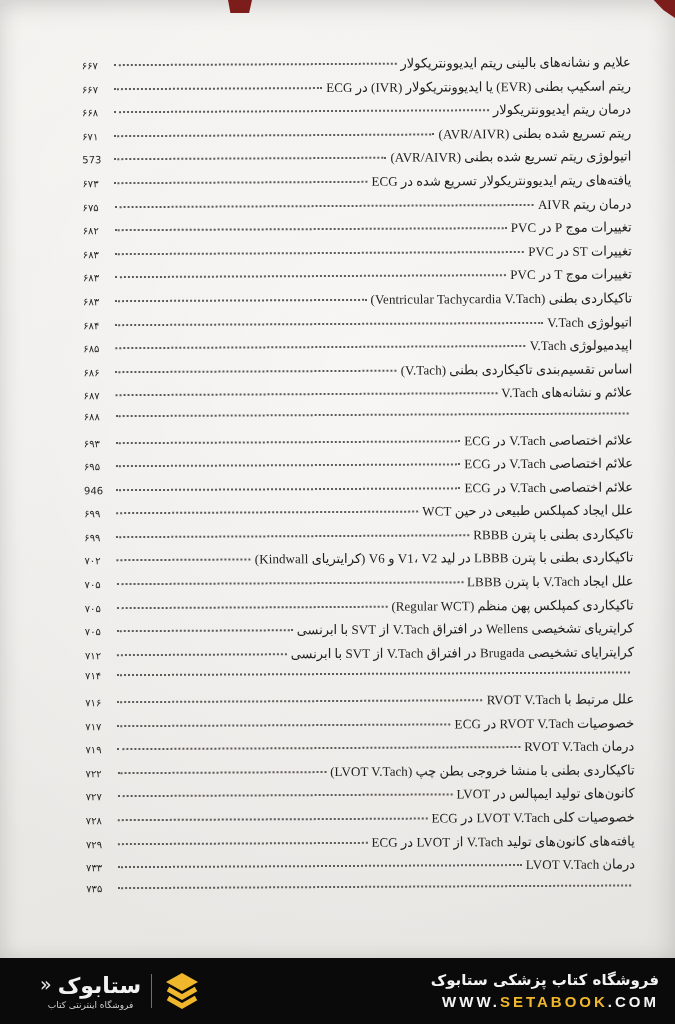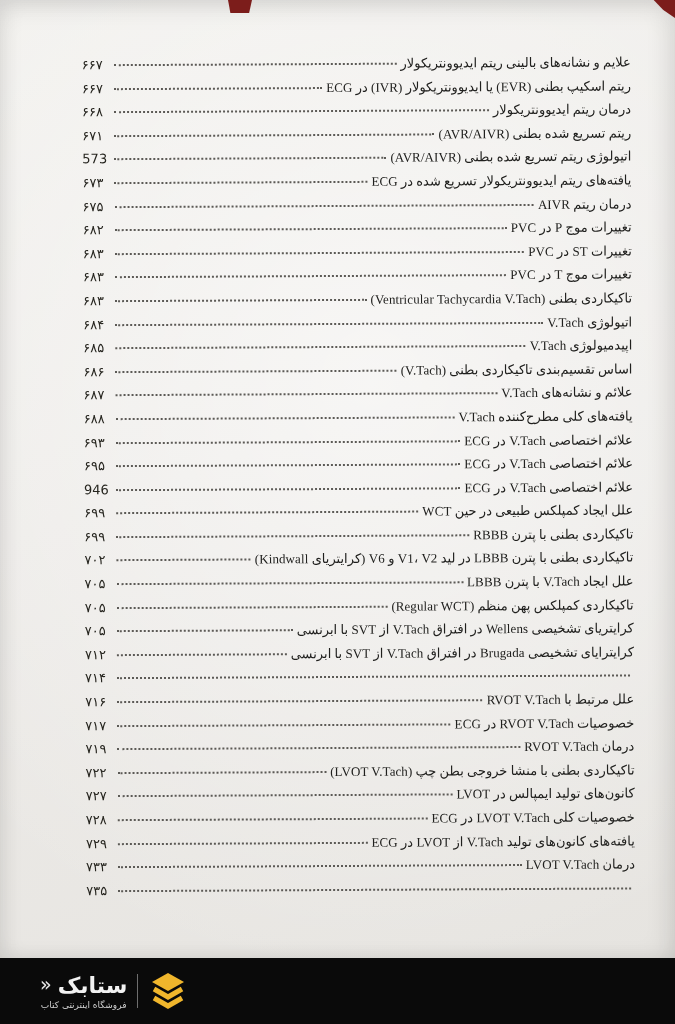--- a/index.html
+++ b/index.html
@@ -34,21 +34,21 @@
     font-family:"Liberation Serif","DejaVu Sans",serif;
     font-size:13px; color:#20201e; letter-spacing:.1px;
   }
   .leader {
     flex:1 1 auto; min-width:8px;
     border-bottom:2px dotted #5c5a56;
     transform:translateY(-3px);
     margin:0 4px;
   }
   .toc-page {
-    font-size:13px; color:#26251f; min-width:28px;
+    font-size:10px; color:#26251f; min-width:28px;
     direction:ltr; text-align:left;
   }
 
   
   .footer {
     position:absolute; left:0; right:0; bottom:0; height:66px;
     background:#0a0a0a; color:#fff;
     display:flex; align-items:center; justify-content:space-between;
     padding:0 16px 0 40px;
   }
@@ -157,21 +157,20 @@
     <span class="toc-page">۶۸۶</span>
   </div>
 
   <div class="toc-row">
     <span class="toc-title">علائم و نشانه‌های V.Tach</span>
     <span class="leader"></span>
     <span class="toc-page">۶۸۷</span>
   </div>
 
   <div class="toc-row">
-    <span class="toc-title">یافته‌های کلی مطرح‌کننده V.Tach</span>
     <span class="leader"></span>
     <span class="toc-page">۶۸۸</span>
   </div>
 
   <div class="toc-row">
     <span class="toc-title">علائم اختصاصی V.Tach در ECG</span>
     <span class="leader"></span>
     <span class="toc-page">۶۹۳</span>
   </div>
 
@@ -286,26 +285,32 @@
     <span class="leader"></span>
     <span class="toc-page">۷۳۵</span>
   </div>
 </div>
 </div>
 
 <div class="footer" style="background: rgb(10, 10, 10);">
   <div class="logo-block">
     <div class="logo-text-wrap">
       <div class="logo-wordmark">
-        <span class="logo-name">ستابک</span>
+        <span class="logo-name">ستابوک</span>
         <span class="logo-chevrons">«</span>
       </div>
       <div class="logo-subtitle">فروشگاه اینترنتی کتاب</div>
     </div>
     <div class="logo-divider"></div>
     <svg width="40" height="36" viewBox="0 0 40 36">
       <polygon points="20,0 36,9 20,18 4,9" fill="#f0b62c"></polygon>
       <polyline points="6,16 20,24 34,16" fill="none" stroke="#f0b62c" stroke-width="5"></polyline>
       <polyline points="6,25 20,33 34,25" fill="none" stroke="#f0b62c" stroke-width="5"></polyline>
     </svg>
   </div>
 
+  <div class="store-block">
+    <div class="store-name">فروشگاه کتاب پزشکی ستابوک</div>
+    <div class="website">
+      <span>WWW.</span><span class="domain">SETABOOK</span><span>.COM</span>
+    </div>
+  </div>
 </div>
 
 </body></html>

